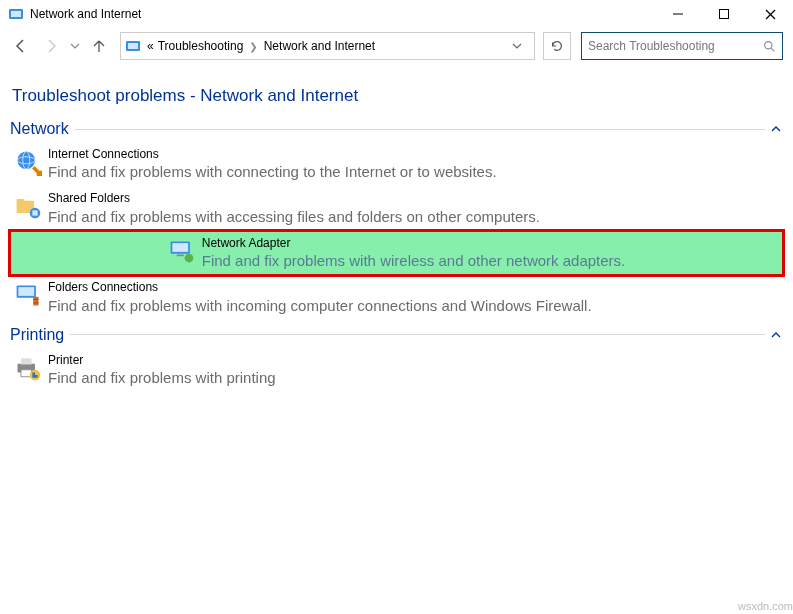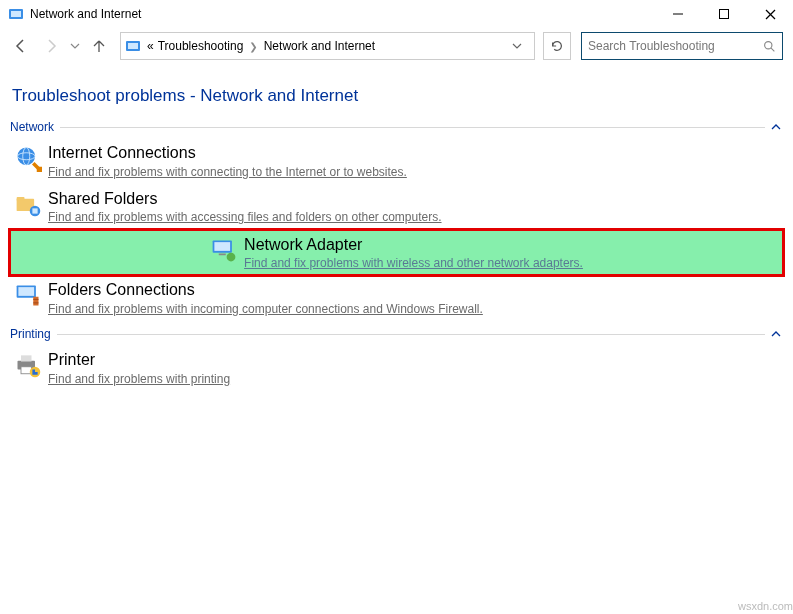--- a/index.html
+++ b/index.html
@@ -96,21 +96,21 @@
   .page-title {
     color: #003399;
     font-size: 17px;
     font-weight: 400;
     margin: 8px 0 14px 2px;
   }
   .section-header {
     display: flex;
     align-items: center;
     color: #003399;
-    font-size: 12px;
+    font-size: 16px;
     margin: 6px 0 4px 0;
   }
   .section-header .hline {
     flex: 1;
     height: 1px;
     background: #d8d8d8;
     margin: 0 6px;
   }
   .section-header .collapse {
     color: #003399;
@@ -124,22 +124,22 @@
     padding: 4px 4px 4px 2px;
     margin: 0;
   }
   .item .icon-slot {
     width: 32px; height: 32px;
     flex: 0 0 32px;
     margin-right: 4px;
     display: flex; align-items: center; justify-content: center;
   }
   .item .texts { display: flex; flex-direction: column; line-height: 1.35; }
-  .item .title { font-size: 16px; color: #000; }
-  .item .desc { font-size: 12px; color: #6b6b6b; text-decoration: underline; }
+  .item .title { font-size: 12px; color: #000; }
+  .item .desc { font-size: 15px; color: #6b6b6b; }
 
   .item.highlight {
     background: #86efac;
     outline: 3px solid #e20000;
     outline-offset: -1px;
     justify-content: center;
   }
   .item.highlight .desc { color: #5a7a94; }
 
   .watermark {

